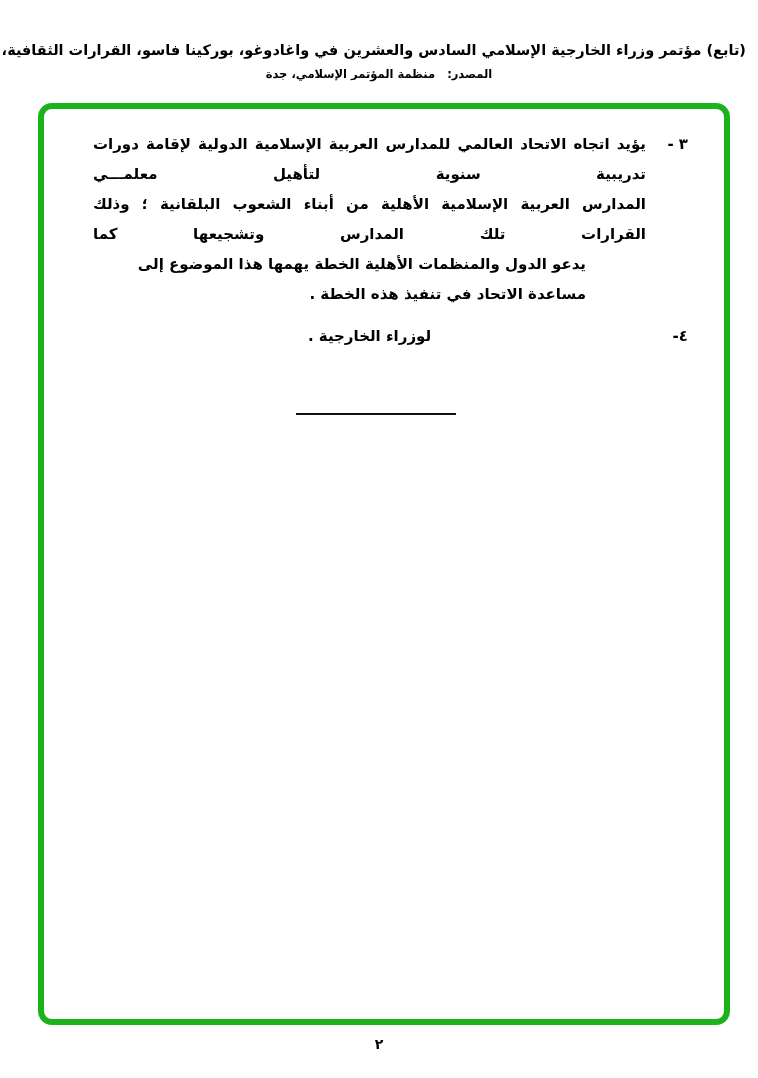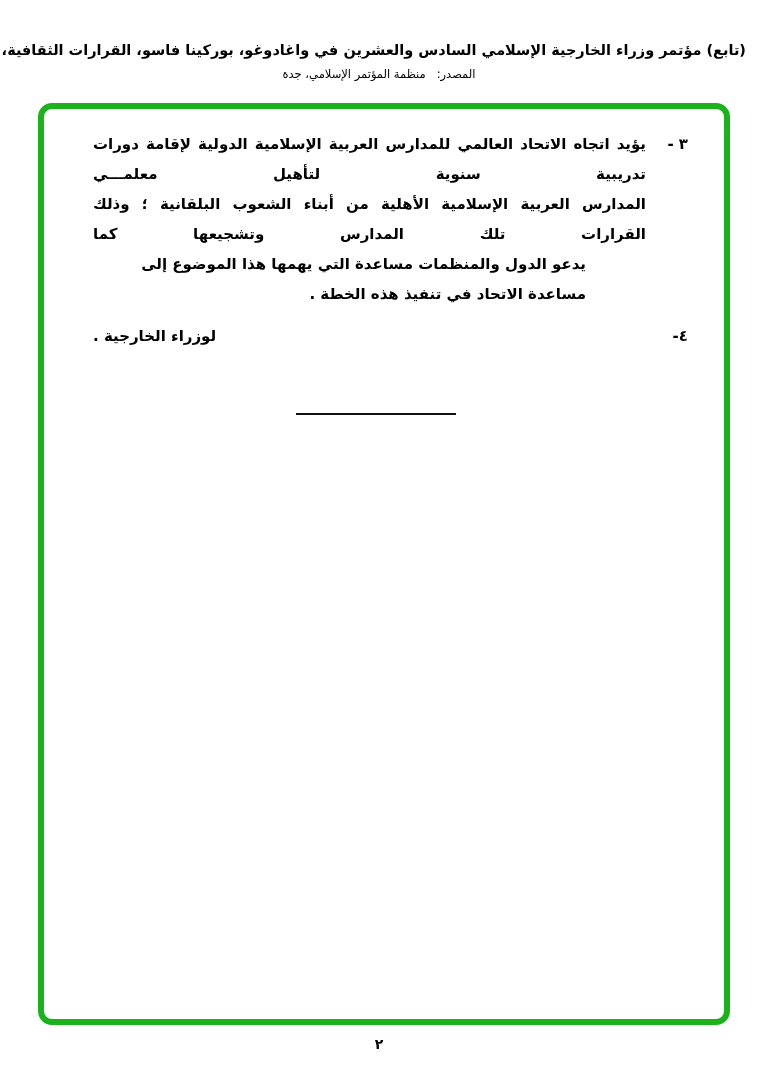--- a/index.html
+++ b/index.html
@@ -23,21 +23,21 @@
   }
   .header-line1 {
     font-size: 14.5px;
     font-weight: bold;
     line-height: 24px;
     padding: 0 12px;
     white-space: nowrap;
   }
   .header-source {
     font-size: 11.5px;
-    font-weight: normal;
+    font-weight: bold;
     line-height: 20px;
     margin-top: 2px;
   }
   .frame {
     position: absolute;
     left: 38px;
     top: 103px;
     width: 692px;
     height: 922px;
     border: 6px solid #1cb21c;
@@ -68,21 +68,21 @@
     line-height: 30px;
   }
   .line.justify {
     text-align: justify;
     text-align-last: justify;
   }
   .line.end-indent {
     text-align: right;
     padding-right: 60px;
   }
-  .line.end-flush { text-align: left; }
+  .line.end-flush { text-align: center; }
   .separator {
     width: 160px;
     height: 2px;
     background: #111111;
     margin: 62px auto 0 auto;
   }
   .page-number {
     position: absolute;
     top: 1036px;
     left: 0;
@@ -103,21 +103,21 @@
   </div>
 
   <div class="frame">
     <div class="content">
 
       <div class="para">
         <div class="para-number">٣ -</div>
         <div class="para-text">
           <div class="line justify">يؤيد اتجاه الاتحاد العالمي للمدارس العربية الإسلامية الدولية لإقامة دورات تدريبية سنوية لتأهيل معلمـــي</div>
           <div class="line justify">المدارس العربية الإسلامية الأهلية من أبناء الشعوب البلقانية ؛ وذلك القرارات تلك المدارس وتشجيعها كما</div>
-          <div class="line end-indent">يدعو الدول والمنظمات مساعدة التي يهمها هذا الموضوع إلى مساعدة الاتحاد في تنفيذ هذه الخطة .</div>
+          <div class="line end-indent">يدعو الدول والمنظمات الأهلية الخطة يهمها هذا الموضوع إلى مساعدة الاتحاد في تنفيذ هذه الخطة .</div>
         </div>
       </div>
 
       <div class="para">
         <div class="para-number">٤-</div>
         <div class="para-text">
           <div class="line end-flush">لوزراء الخارجية .</div>
         </div>
       </div>
 

